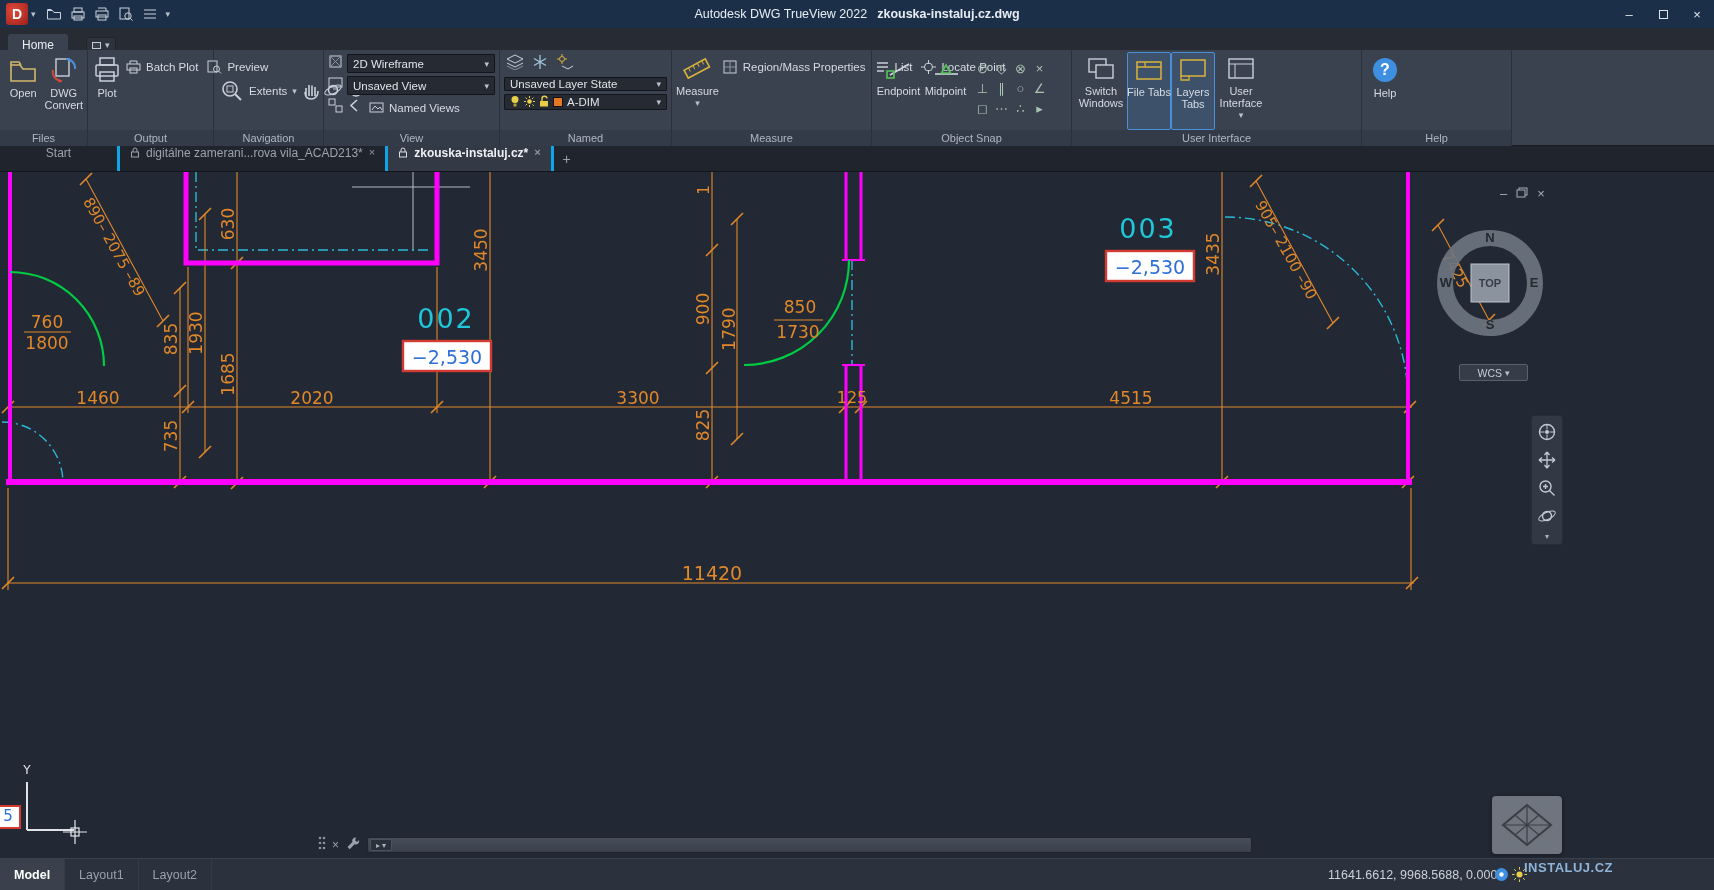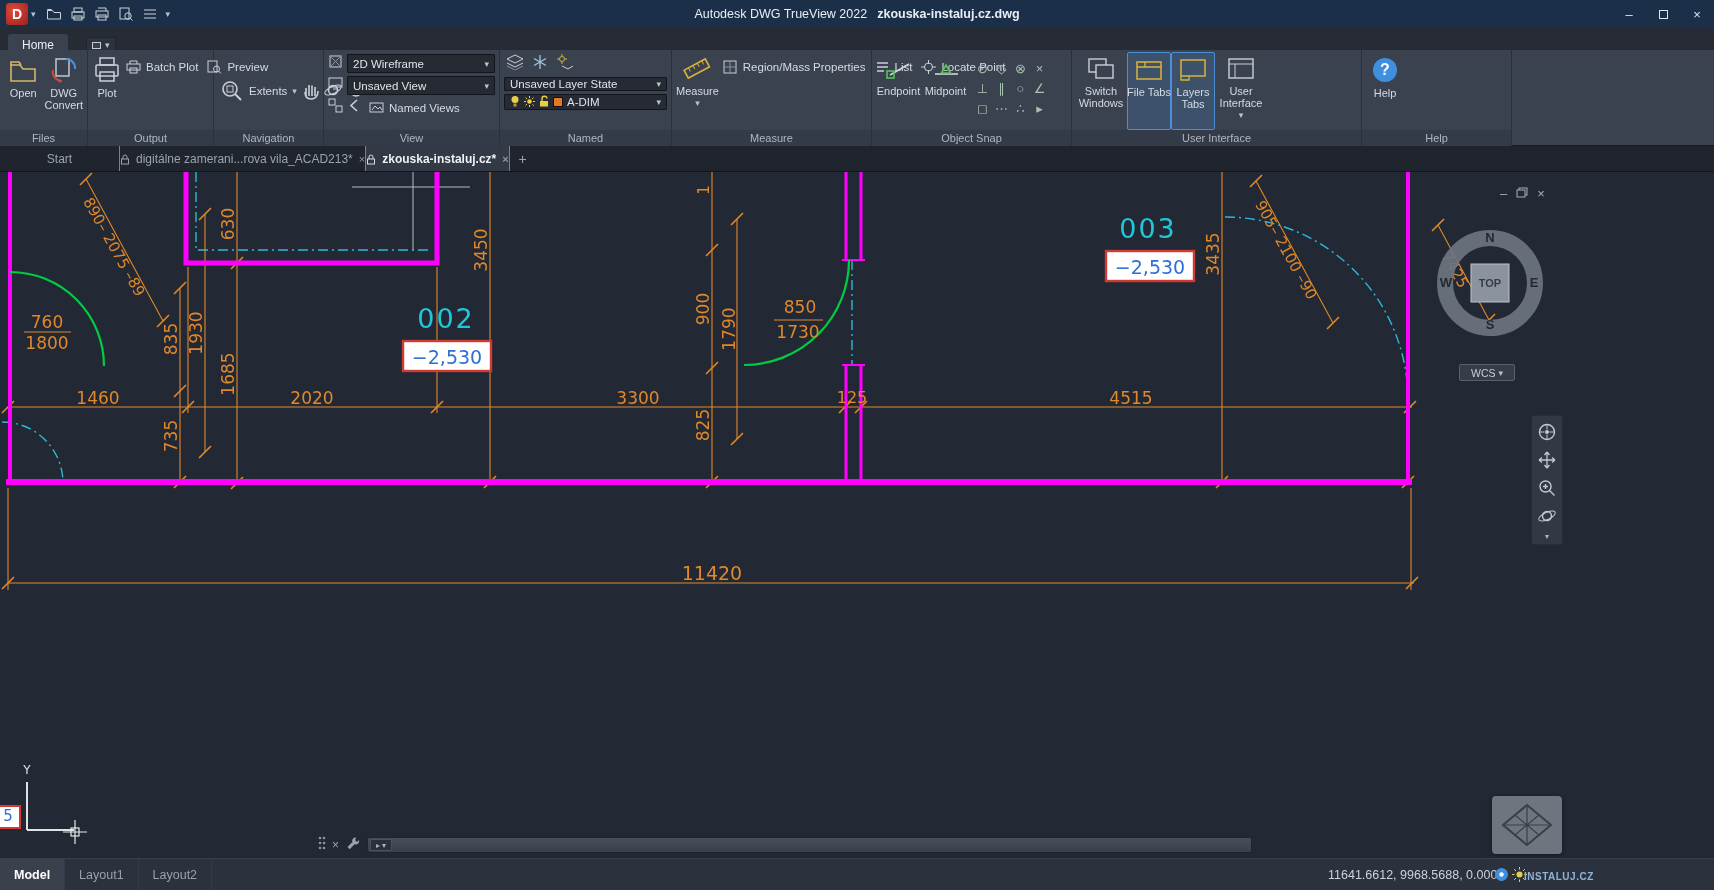--- a/index.html
+++ b/index.html
@@ -47,34 +47,34 @@
          color:#dfe4ea;font-size:11.5px;padding:0 5px;border-radius:1px;flex:1;white-space:nowrap}
   .combo .chev{margin-left:auto}
   .swatch{width:10px;height:10px;background:#e87722;border:1px solid #10141a}
   .osgrid{display:grid;grid-template-columns:repeat(4,19px);grid-auto-rows:20px;padding-top:6px;margin-left:4px}
   .osg{display:flex;align-items:center;justify-content:center;color:#a9c3b2;font-size:13px}
   .filler{flex:1}
 
   
   .filetabs{position:absolute;top:146px;left:0;width:1714px;height:26px;background:#20252d;border-bottom:1px solid #12161c;
             display:flex;align-items:stretch}
-  .ftab{display:flex;align-items:center;gap:6px;padding:0 0;font-size:12px;color:#9aa3ae;border-right:1px solid #0ea5e9}
+  .ftab{display:flex;align-items:flex-start;gap:6px;padding:0 10px;font-size:12px;color:#9aa3ae;border-right:3px solid #0ea5e9}
   .ftab.start{width:120px;justify-content:center}
   .ftab.active{background:#333a45;color:#eef1f5;font-weight:bold}
   .ftab .x{color:#8d96a1;font-size:11px}
   .newtab{width:26px;display:flex;align-items:center;justify-content:center;color:#9aa3ae;font-size:14px}
 
   
   svg#dwg{position:absolute;top:172px;left:0;background:#222834}
   svg#dwg text{font-family:"DejaVu Sans",sans-serif}
 
   .dwgctl{position:absolute;top:186px;left:1500px;display:flex;gap:9px;align-items:center;color:#a8b0bb;font-size:13px}
 
   .viewcube{position:absolute;top:225px;left:1437px;width:106px;height:120px}
-  .wcsbtn{position:absolute;top:364px;left:1459px;width:56px;height:17px;background:#363d48;border:1px solid #59616d;
+  .wcsbtn{position:absolute;top:364px;left:1459px;width:69px;height:17px;background:#363d48;border:1px solid #59616d;
           color:#c6ccd5;font-size:10.5px;display:flex;align-items:center;justify-content:center;gap:3px;border-radius:2px}
 
   .navbar{position:absolute;top:415px;left:1531px;width:32px;background:rgba(60,67,79,.62);border:1px solid #272d37;
           border-radius:3px;display:flex;flex-direction:column;align-items:center;padding:2px 0}
   .navbtn{width:28px;height:28px;display:flex;align-items:center;justify-content:center;border-radius:2px}
   .navmore{height:12px;color:#aab3bd;font-size:8px;display:flex;align-items:center}
 
   .wmlogo{position:absolute;top:796px;left:1492px;width:70px;height:58px;background:rgba(125,131,140,.85);
           border-radius:4px;display:flex;align-items:center;justify-content:center;box-shadow:0 1px 4px rgba(0,0,0,.4)}
 
@@ -86,21 +86,21 @@
   .cmdbadge{width:22px;height:12px;background:#2b313b;border:1px solid #4a5260;border-radius:1px;display:flex;
             align-items:center;justify-content:center;gap:2px;color:#aab3bd;font-size:8px}
 
   
   .statusbar{position:absolute;top:858px;left:0;width:1714px;height:32px;background:#2b313d;border-top:1px solid #3a414d;
              display:flex;align-items:center;font-size:12.5px}
   .ltab{height:32px;display:flex;align-items:center;padding:0 14px;color:#98a1ab;border-right:1px solid #343b47}
   .ltab.active{background:#3a414d;color:#ffffff;font-weight:bold}
   .coords{position:absolute;left:1328px;top:0;height:32px;display:flex;align-items:center;color:#ccd2da}
   .stico{position:absolute;top:8px;display:flex;align-items:center}
-  .wmtext{position:absolute;left:1524px;top:12px;font-size:10px;letter-spacing:.5px;color:#8fb4d9;font-weight:bold}
+  .wmtext{position:absolute;left:1524px;top:1px;font-size:13px;letter-spacing:.5px;color:#8fb4d9;font-weight:bold}
 </style>
 </head>
 <body>
 
 <div class="titlebar">
   <div class="applogo">D</div>
   <span class="chev" style="margin-left:3px">▾</span>
   <div class="qat">
     <span>
         <svg width="16" height="16">

